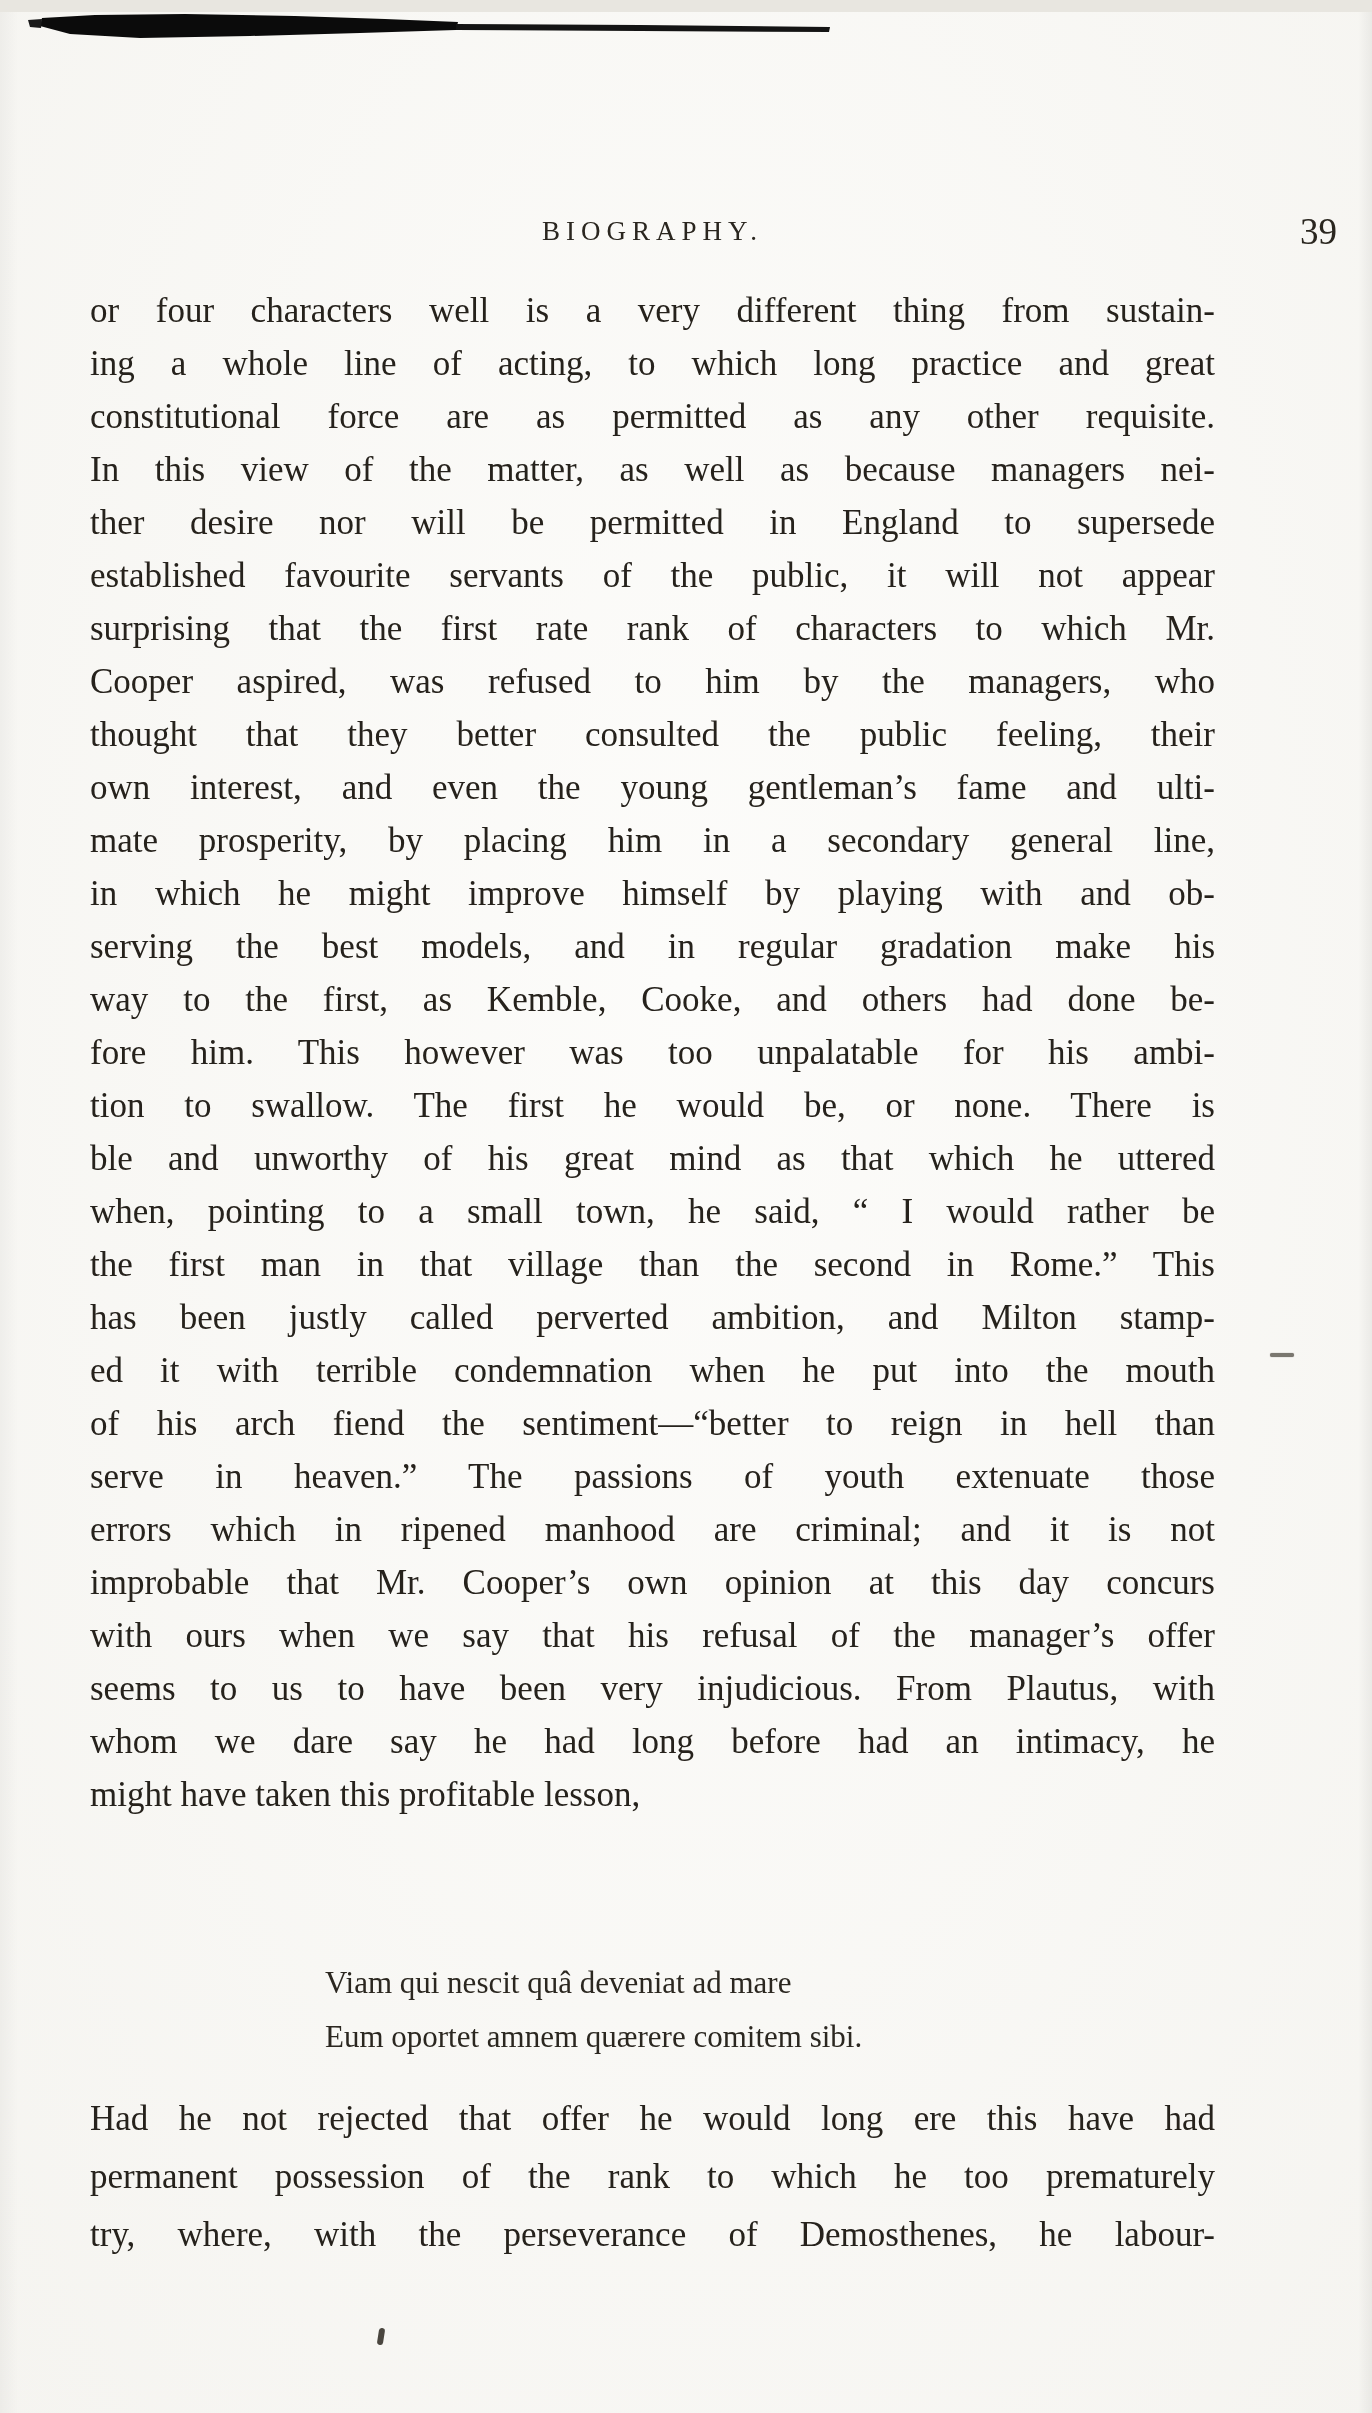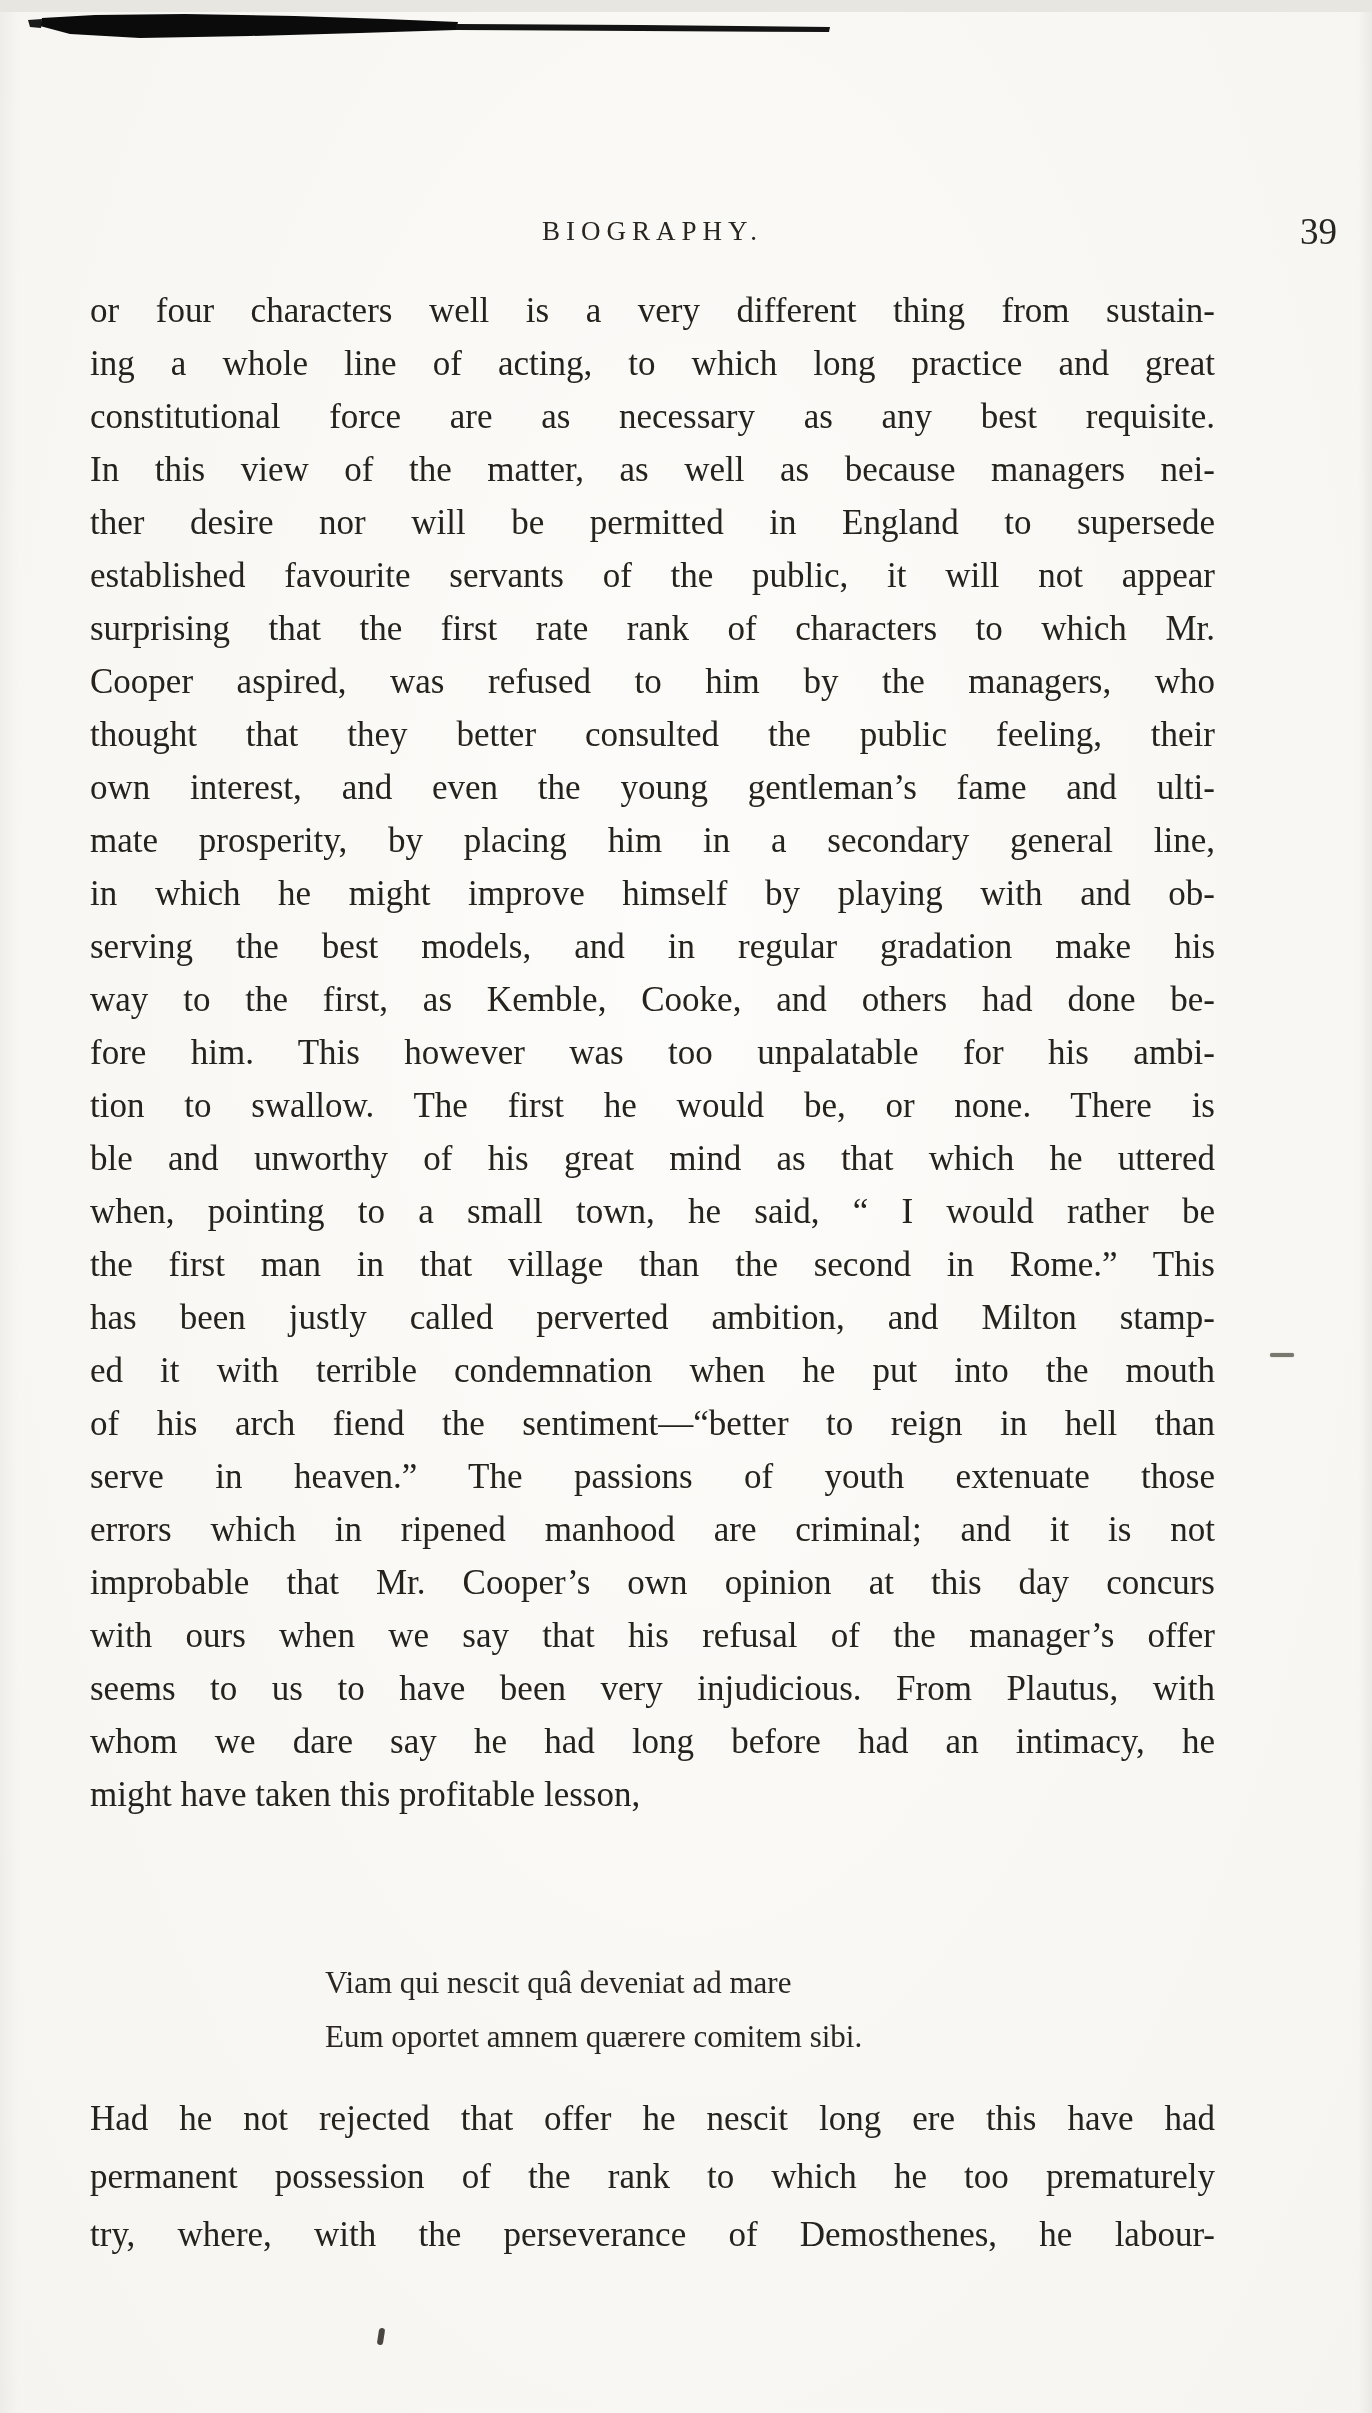--- a/index.html
+++ b/index.html
@@ -63,21 +63,21 @@
 
   <div class="folio">
     <span class="title">BIOGRAPHY.</span>
   </div>
 
   <div class="page-number">39</div>
 
   <div class="body-block para1">
       <div class="line j">or four characters well is a very different thing from sustain-</div>
       <div class="line j">ing a whole line of acting, to which long practice and great</div>
-      <div class="line j">constitutional force are as necessary as any best requisite.</div>
+      <div class="line j">constitutional force are as permitted as any other requisite.</div>
       <div class="line j">In this view of the matter, as well as because managers nei-</div>
       <div class="line j">ther desire nor will be permitted in England to supersede</div>
       <div class="line j">established favourite servants of the public, it will not appear</div>
       <div class="line j">surprising that the first rate rank of characters to which Mr.</div>
       <div class="line j">Cooper aspired, was refused to him by the managers, who</div>
       <div class="line j">thought that they better consulted the public feeling, their</div>
       <div class="line j">own interest, and even the young gentleman’s fame and ulti-</div>
       <div class="line j">mate prosperity, by placing him in a secondary general line,</div>
       <div class="line j">in which he might improve himself by playing with and ob-</div>
       <div class="line j">serving the best models, and in regular gradation make his</div>
@@ -98,21 +98,21 @@
       <div class="line j">whom we dare say he had long before had an intimacy, he</div>
       <div class="line">might have taken this profitable lesson,</div>
     </div>
 
   <div class="body-block verse">
       <div class="line">Viam qui nescit quâ deveniat ad mare</div>
       <div class="line">Eum oportet amnem quærere comitem sibi.</div>
     </div>
 
   <div class="body-block para2">
-      <div class="line j">Had he not rejected that offer he nescit long ere this have had</div>
+      <div class="line j">Had he not rejected that offer he would long ere this have had</div>
       <div class="line j">permanent possession of the rank to which he too prematurely</div>
       <div class="line j">try, where, with the perseverance of Demosthenes, he labour-</div>
     </div>
 
   <div class="ink-dash"></div>
   <div class="ink-speck"></div>
 
 </div>
 
 </body></html>

